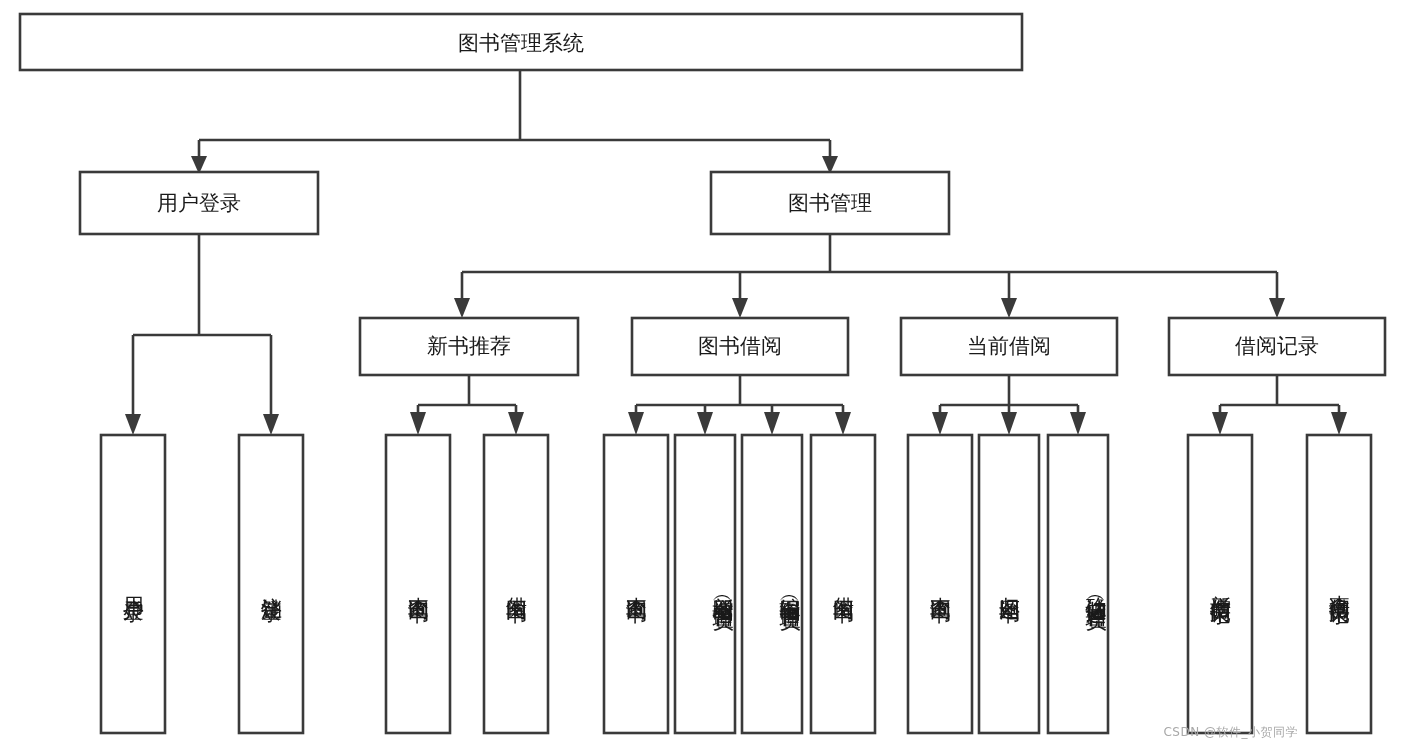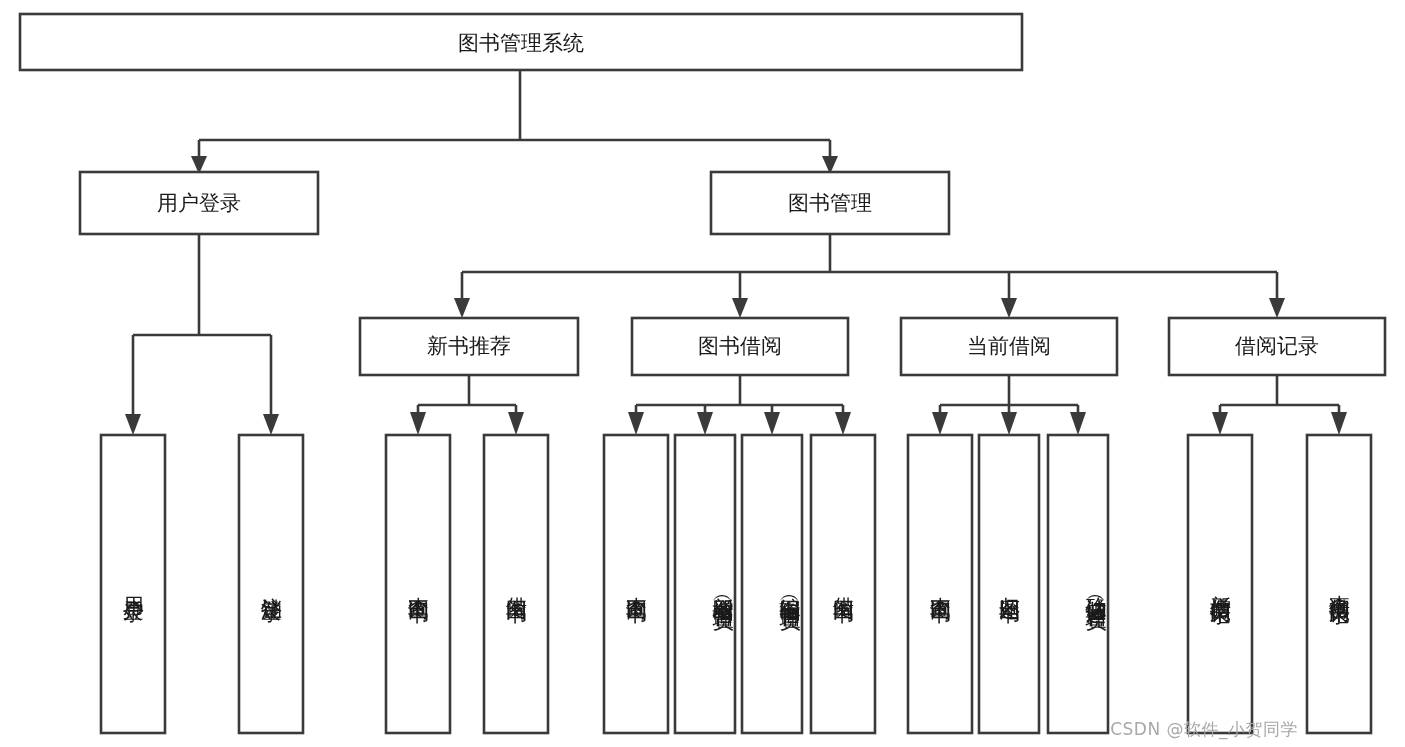--- a/index.html
+++ b/index.html
@@ -59,21 +59,21 @@
     letter-spacing: 2px;
     white-space: nowrap;
     text-align: center;
     pointer-events: none;
   }
   .watermark {
     position: absolute;
     right: 10px;
     bottom: 6px;
     font-family: "DejaVu Sans", "Liberation Sans", sans-serif;
-    font-size: 17px;
+    font-size: 12px;
     color: #a8a8a8;
     letter-spacing: 0.5px;
     white-space: nowrap;
   }
 </style>
 </head>
 <body>
 
 <div id="diagram-root">
 

